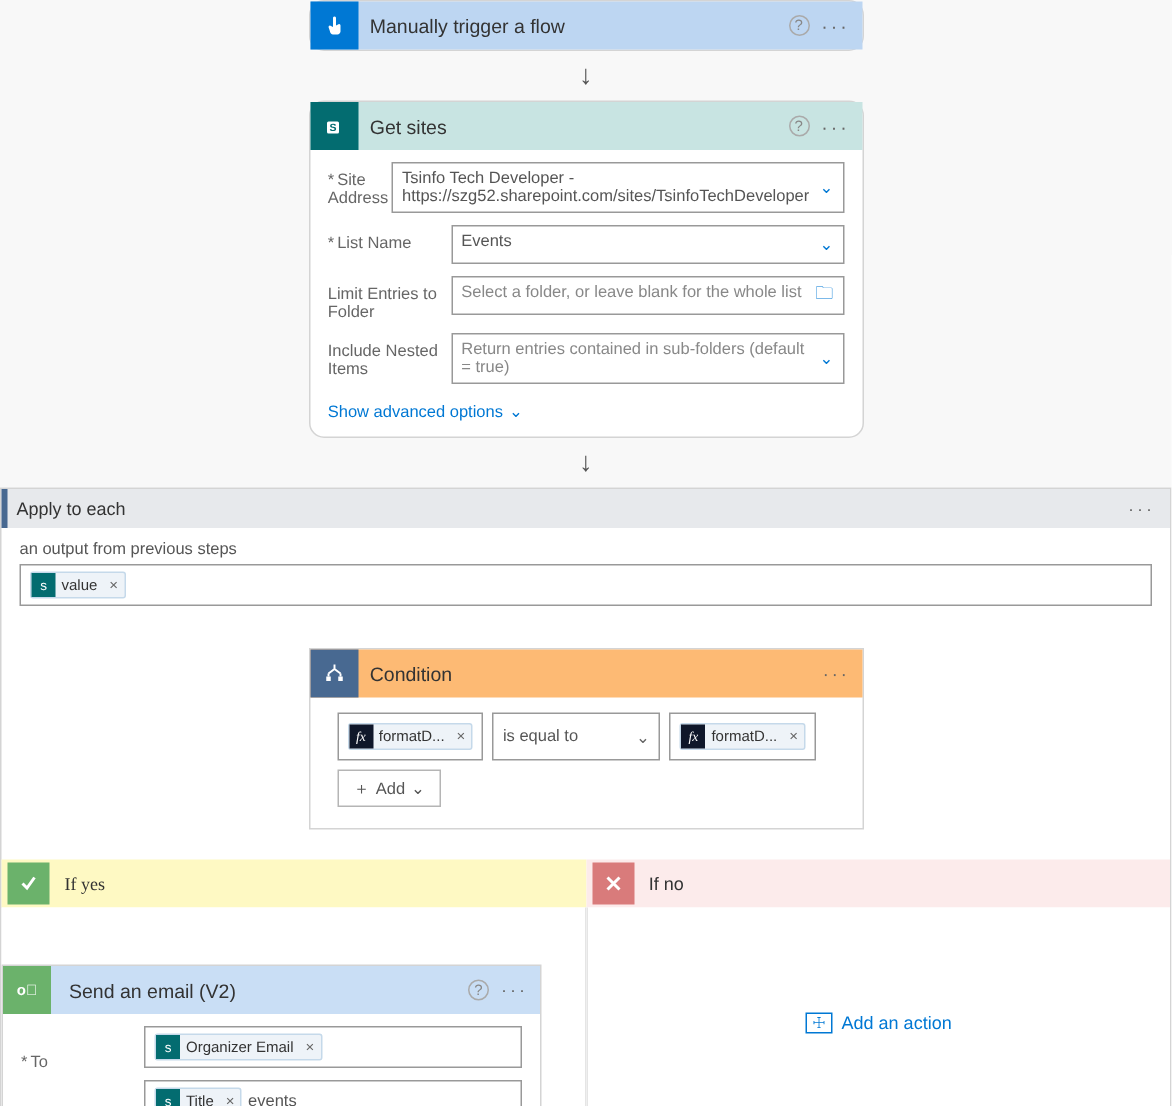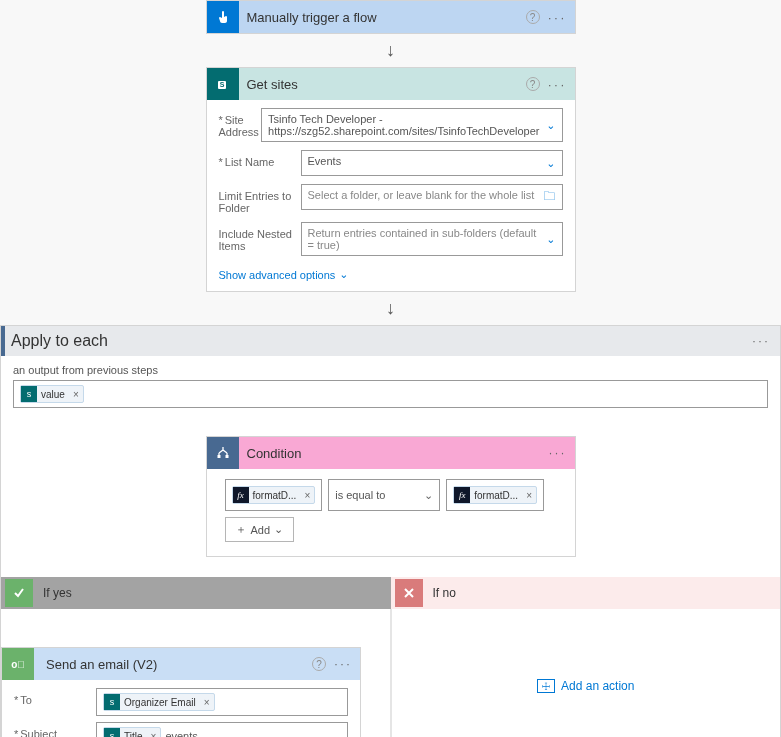--- a/index.html
+++ b/index.html
@@ -1,20 +1,20 @@
 <!DOCTYPE html>
 <html><head>
 <meta charset="utf-8">
 <style>
   * { box-sizing: border-box; margin: 0; padding: 0; }
   body { font-family: 'Segoe UI', Tahoma, sans-serif; font-size: 12px; background: #f8f8f8; color: #333; width: 781px; }
   
   .flow-container { display: flex; flex-direction: column; align-items: center; width: 100%; }
   
-  .card { background: #fff; border: 1px solid #d4d4d4; border-radius: 0; width: 370px; }
+  .card { background: #fff; border: 1px solid #d4d4d4; border-radius: 10px; width: 370px; }
   .card-header { display: flex; align-items: center; height: 32px; padding: 0 8px; font-size: 13px; }
   .card-header .icon-box { width: 32px; height: 32px; display: flex; align-items: center; justify-content: center; margin-left: -8px; margin-right: 8px; color: #fff; }
   .card-header .title { flex: 1; }
   .card-header .help { color: #888; margin-right: 8px; border: 1px solid #aaa; border-radius: 50%; width: 14px; height: 14px; font-size: 10px; display: inline-flex; align-items: center; justify-content: center; cursor: pointer; }
   .card-header .menu { color: #666; cursor: pointer; letter-spacing: 2px; }
   
   .trigger .card-header { background: #bdd6f2; }
   .trigger .icon-box { background: #0078d4; }
   
   .getitems .card-header { background: #c8e4e2; }
@@ -29,73 +29,73 @@
   .field-input .folder-ico { position: absolute; right: 6px; top: 50%; transform: translateY(-50%); color: #0078d4; font-size: 12px; }
   .placeholder { color: #888; }
   
   .show-adv { color: #0078d4; font-size: 11px; cursor: pointer; padding: 4px 0 2px 0; display: inline-flex; align-items: center; gap: 4px; }
   
   .arrow-down { color: #555; font-size: 18px; padding: 6px 0; }
   
   .apply-each { width: 100%; background: #fff; border: 1px solid #d4d4d4; }
   .apply-header { display: flex; align-items: center; padding: 6px 10px; background: #e7e9ec; position: relative; }
   .apply-header::before { content: ''; position: absolute; left: 0; top: 0; bottom: 0; width: 4px; background: #486991; }
-  .apply-header .title { flex: 1; font-size: 16px; }
+  .apply-header .title { flex: 1; font-size: 12px; }
   .apply-header .menu { color: #666; cursor: pointer; letter-spacing: 2px; }
   
   .apply-body { padding: 8px 12px; }
   .apply-label { font-size: 11px; color: #555; margin-bottom: 4px; }
   .apply-input { border: 1px solid #999; padding: 4px 6px; }
   
   .token { display: inline-flex; align-items: center; background: #eef3f8; border: 1px solid #c5d9ea; border-radius: 2px; font-size: 10px; }
   .token .t-ico { background: #2a7ab9; color: #fff; width: 16px; height: 16px; display: inline-flex; align-items: center; justify-content: center; font-size: 9px; margin-right: 4px; }
   .token .t-text { padding-right: 4px; color: #333; }
   .token .t-x { padding: 0 4px; color: #666; cursor: pointer; }
   
   .token.fx .t-ico { background: #0f172a; font-style: italic; font-family: Liberation Serif, serif; }
   
   .condition-wrap { width: 100%; display: flex; justify-content: center; margin-top: 20px; }
   .condition-card { width: 370px; background: #fff; border: 1px solid #d4d4d4; }
-  .condition-header { display: flex; align-items: center; height: 32px; background: #f9a8d4; }
+  .condition-header { display: flex; align-items: center; height: 32px; background: #fdba74; }
   .condition-header .icon-box { width: 32px; height: 32px; background: #486991; display: flex; align-items: center; justify-content: center; color: #fff; }
   .condition-header .title { flex: 1; padding-left: 8px; font-size: 13px; }
   .condition-header .menu { color: #666; cursor: pointer; letter-spacing: 2px; padding-right: 8px; }
   
   .condition-body { padding: 10px 18px 14px 18px; }
   .cond-row { display: flex; gap: 6px; margin-bottom: 6px; }
   .cond-cell { border: 1px solid #999; padding: 6px; min-height: 32px; display: flex; align-items: center; flex: 0 0 92px; }
   .cond-cell.op { position: relative; flex: 0 0 112px; font-size: 11px; color: #555; }
   .cond-cell.op .chevron { position: absolute; right: 6px; color: #666; }
   .add-btn { border: 1px solid #b5b5b5; background: #fff; padding: 4px 10px; font-size: 11px; color: #555; display: inline-flex; align-items: center; gap: 4px; cursor: pointer; }
   
   .branch-row { display: flex; gap: 0; width: 100%; }
   .branch { flex: 1; padding: 0; }
   .branch-header { display: flex; align-items: center; height: 32px; padding: 0 10px; font-size: 12px; }
-  .branch.yes .branch-header { background: #a3a3a3; }
+  .branch.yes .branch-header { background: #fef9c3; font-family: Liberation Serif, serif; }
   .branch.no .branch-header { background: #fcebeb; }
   .branch-header .icon-box { width: 28px; height: 28px; display: flex; align-items: center; justify-content: center; color: #fff; margin-right: 10px; margin-left: -6px; }
   .branch.yes .icon-box { background: #6bb26b; }
   .branch.no .icon-box { background: #d97b7b; }
   .branch-body { padding: 10px; min-height: 200px; border: 1px solid #e5e5e5; background: #fff; border-top: none; }
   .branch.yes .branch-body { border-left: none; }
   .branch.no .branch-body { border-right: none; }
   
   .add-action { display: flex; justify-content: center; align-items: center; color: #0078d4; font-size: 12px; gap: 6px; cursor: pointer; padding-top: 60px; }
   .add-action .plus { border: 1px solid #0078d4; width: 18px; height: 14px; display: inline-flex; align-items: center; justify-content: center; font-size: 10px; }
   
   .email-card { background: #fff; border: 1px solid #d4d4d4; margin-top: 28px; width: 360px; margin-left: -10px; }
   .email-header { display: flex; align-items: center; height: 32px; background: #c9def5; }
   .email-header .icon-box { width: 32px; height: 32px; background: #0072c6; color: #fff; display: flex; align-items: center; justify-content: center; font-size: 10px; font-weight: bold; }
   .email-header .title { flex: 1; padding-left: 12px; font-size: 13px; }
   .email-header .help { color: #888; margin-right: 8px; border: 1px solid #aaa; border-radius: 50%; width: 14px; height: 14px; font-size: 10px; display: inline-flex; align-items: center; justify-content: center; cursor: pointer; }
   .email-header .menu { color: #666; cursor: pointer; letter-spacing: 2px; padding-right: 8px; }
   
   .email-body { padding: 8px 12px; }
   .email-row { display: flex; align-items: flex-start; margin-bottom: 6px; font-size: 11px; }
-  .email-label { width: 82px; color: #666; padding-top: 6px; }
+  .email-label { width: 82px; color: #666; padding-top: 6px; margin-top: 12px; }
   .email-label.req::before { content: '*'; margin-right: 2px; }
   .email-input { flex: 1; border: 1px solid #999; padding: 4px 6px; min-height: 26px; display: flex; flex-wrap: wrap; align-items: center; gap: 4px; }
   .email-input .plain { font-size: 11px; color: #555; padding: 2px 0; }
   
   .token.sp .t-ico { background: #036c70; }
   
   svg { display: block; }
 </style>
 </head>
 <body>

